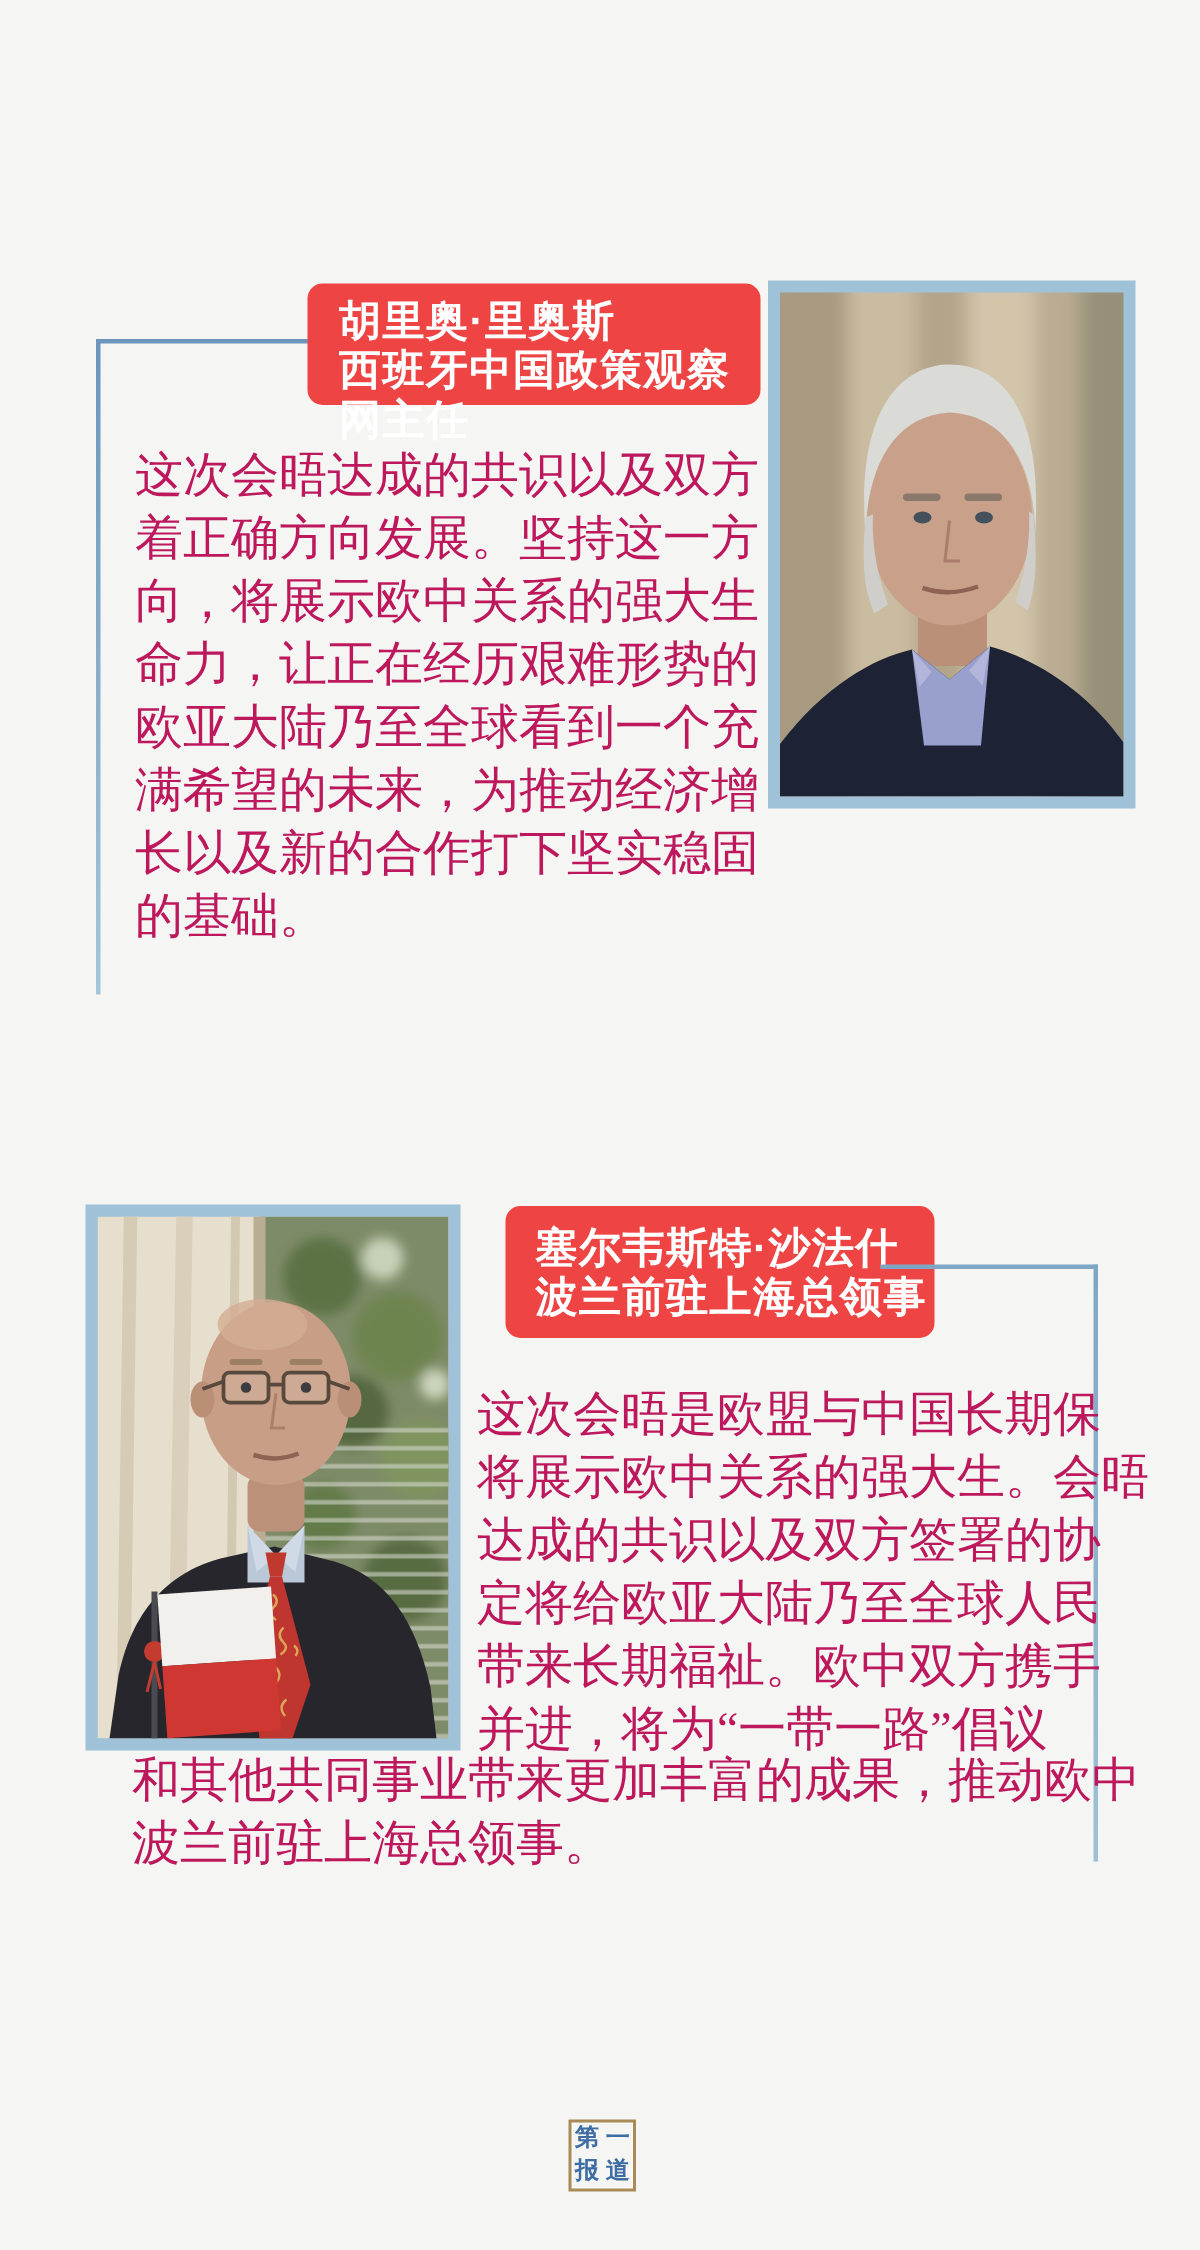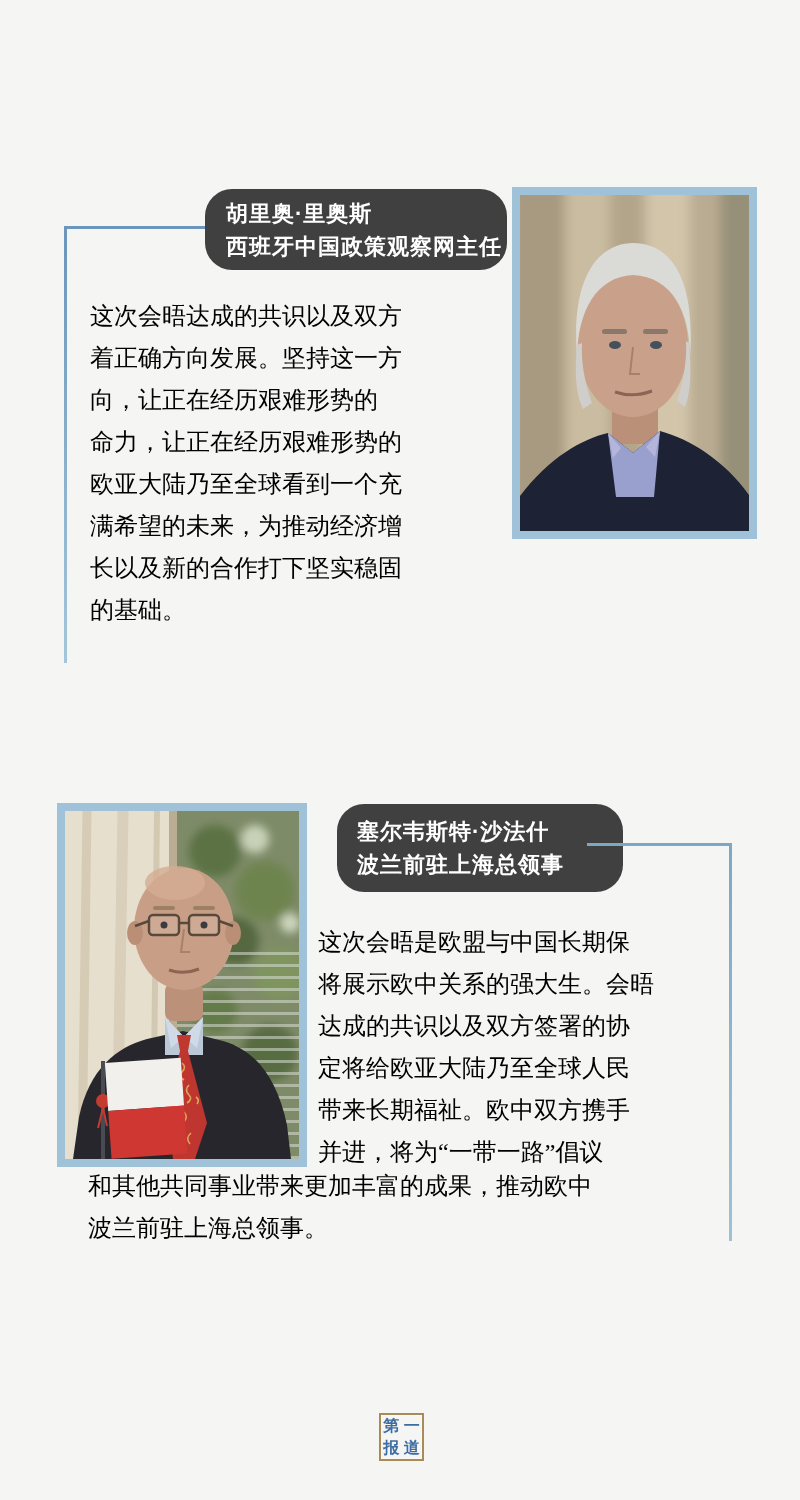--- a/index.html
+++ b/index.html
@@ -5,32 +5,32 @@
   html,body{margin:0;padding:0;background:#f5f5f3;}
   .canvas{position:relative;width:800px;height:1500px;background:#f5f5f3;overflow:hidden;
           font-family:"Liberation Sans","DejaVu Sans",sans-serif;}
   
   .line{position:absolute;}
   .line.h1{left:64px;top:226px;width:142px;height:3px;background:#6b95ba;}
   .line.v1{left:64px;top:226px;width:3px;height:437px;background:linear-gradient(#6b95ba,#a4c6da);}
   .line.h2{left:587px;top:843px;width:145px;height:3px;background:#7ea7c6;}
   .line.v2{left:729px;top:843px;width:3px;height:398px;background:linear-gradient(#7ea7c6,#9ec1d6);}
   
-  .badge{position:absolute;background:#404040;border-radius:27px;color:#fff;
-         font-weight:bold;font-size:22px;line-height:33px;letter-spacing:1px;}
+  .badge{position:absolute;background:#ef4444;border-radius:10px;color:#fff;
+         font-weight:bold;font-size:28px;line-height:33px;letter-spacing:1px;}
   .badge1{left:205px;top:189px;width:302px;height:81px;padding:8px 0 0 21px;box-sizing:border-box;}
   .badge2{left:337px;top:804px;width:286px;height:88px;padding:11px 0 0 20px;box-sizing:border-box;}
   
   .frame{position:absolute;background:#9fc2d8;padding:8px;box-sizing:border-box;}
   .frame1{left:512px;top:187px;width:245px;height:352px;}
   .frame2{left:57px;top:803px;width:250px;height:364px;}
   .frame svg{display:block;width:100%;height:100%;}
   
-  .quote{position:absolute;color:#000000;font-family:"Liberation Serif","DejaVu Serif",serif;
-         font-size:24px;}
+  .quote{position:absolute;color:#be185d;font-family:"Liberation Serif","DejaVu Serif",serif;
+         font-size:32px;}
   .quote .ql{height:42px;line-height:42px;white-space:nowrap;}
   .q1{left:90px;top:295px;width:430px;}
   .q2a{left:318px;top:921px;width:420px;}
   .q2b{left:88px;top:1165px;width:660px;}
   
   .seal{position:absolute;left:379px;top:1413px;width:45px;height:48px;box-sizing:border-box;
         border:2px solid #aa8a57;box-shadow:inset 0 0 0 1px rgba(255,255,255,.45);
         display:grid;grid-template-columns:1fr 1fr;grid-template-rows:1fr 1fr;
         align-items:center;justify-items:center;}
   .seal span{font-family:"Liberation Serif","DejaVu Serif",serif;font-weight:bold;
@@ -79,21 +79,21 @@
       <path d="M0,336 L0,301 C30,262 62,244 88,238 L113,258 L140,236 C170,244 205,266 229,300 L229,336 Z" fill="#1d2234"></path>
       <path d="M88,238 L113,258 L140,236 L134,302 L96,302 Z" fill="#9aa0cd"></path>
       <path d="M88,238 L101,253 L93,263 Z" fill="#b3b6da"></path>
       <path d="M140,236 L126,252 L135,262 Z" fill="#b3b6da"></path>
     </svg>
   </div>
 
   <div class="quote q1">
     <div class="ql">这次会晤达成的共识以及双方</div>
     <div class="ql">着正确方向发展。坚持这一方</div>
-    <div class="ql">向，让正在经历艰难形势的</div>
+    <div class="ql">向，将展示欧中关系的强大生</div>
     <div class="ql">命力，让正在经历艰难形势的</div>
     <div class="ql">欧亚大陆乃至全球看到一个充</div>
     <div class="ql">满希望的未来，为推动经济增</div>
     <div class="ql">长以及新的合作打下坚实稳固</div>
     <div class="ql">的基础。</div>
   </div>
 
   <div class="frame frame2">
     <svg role="img" viewBox="0 0 234 348" preserveAspectRatio="none" aria-label="portrait of a bald man with glasses wearing a dark suit and red patterned tie, holding a small Polish flag, window with foliage behind">
       <defs>

